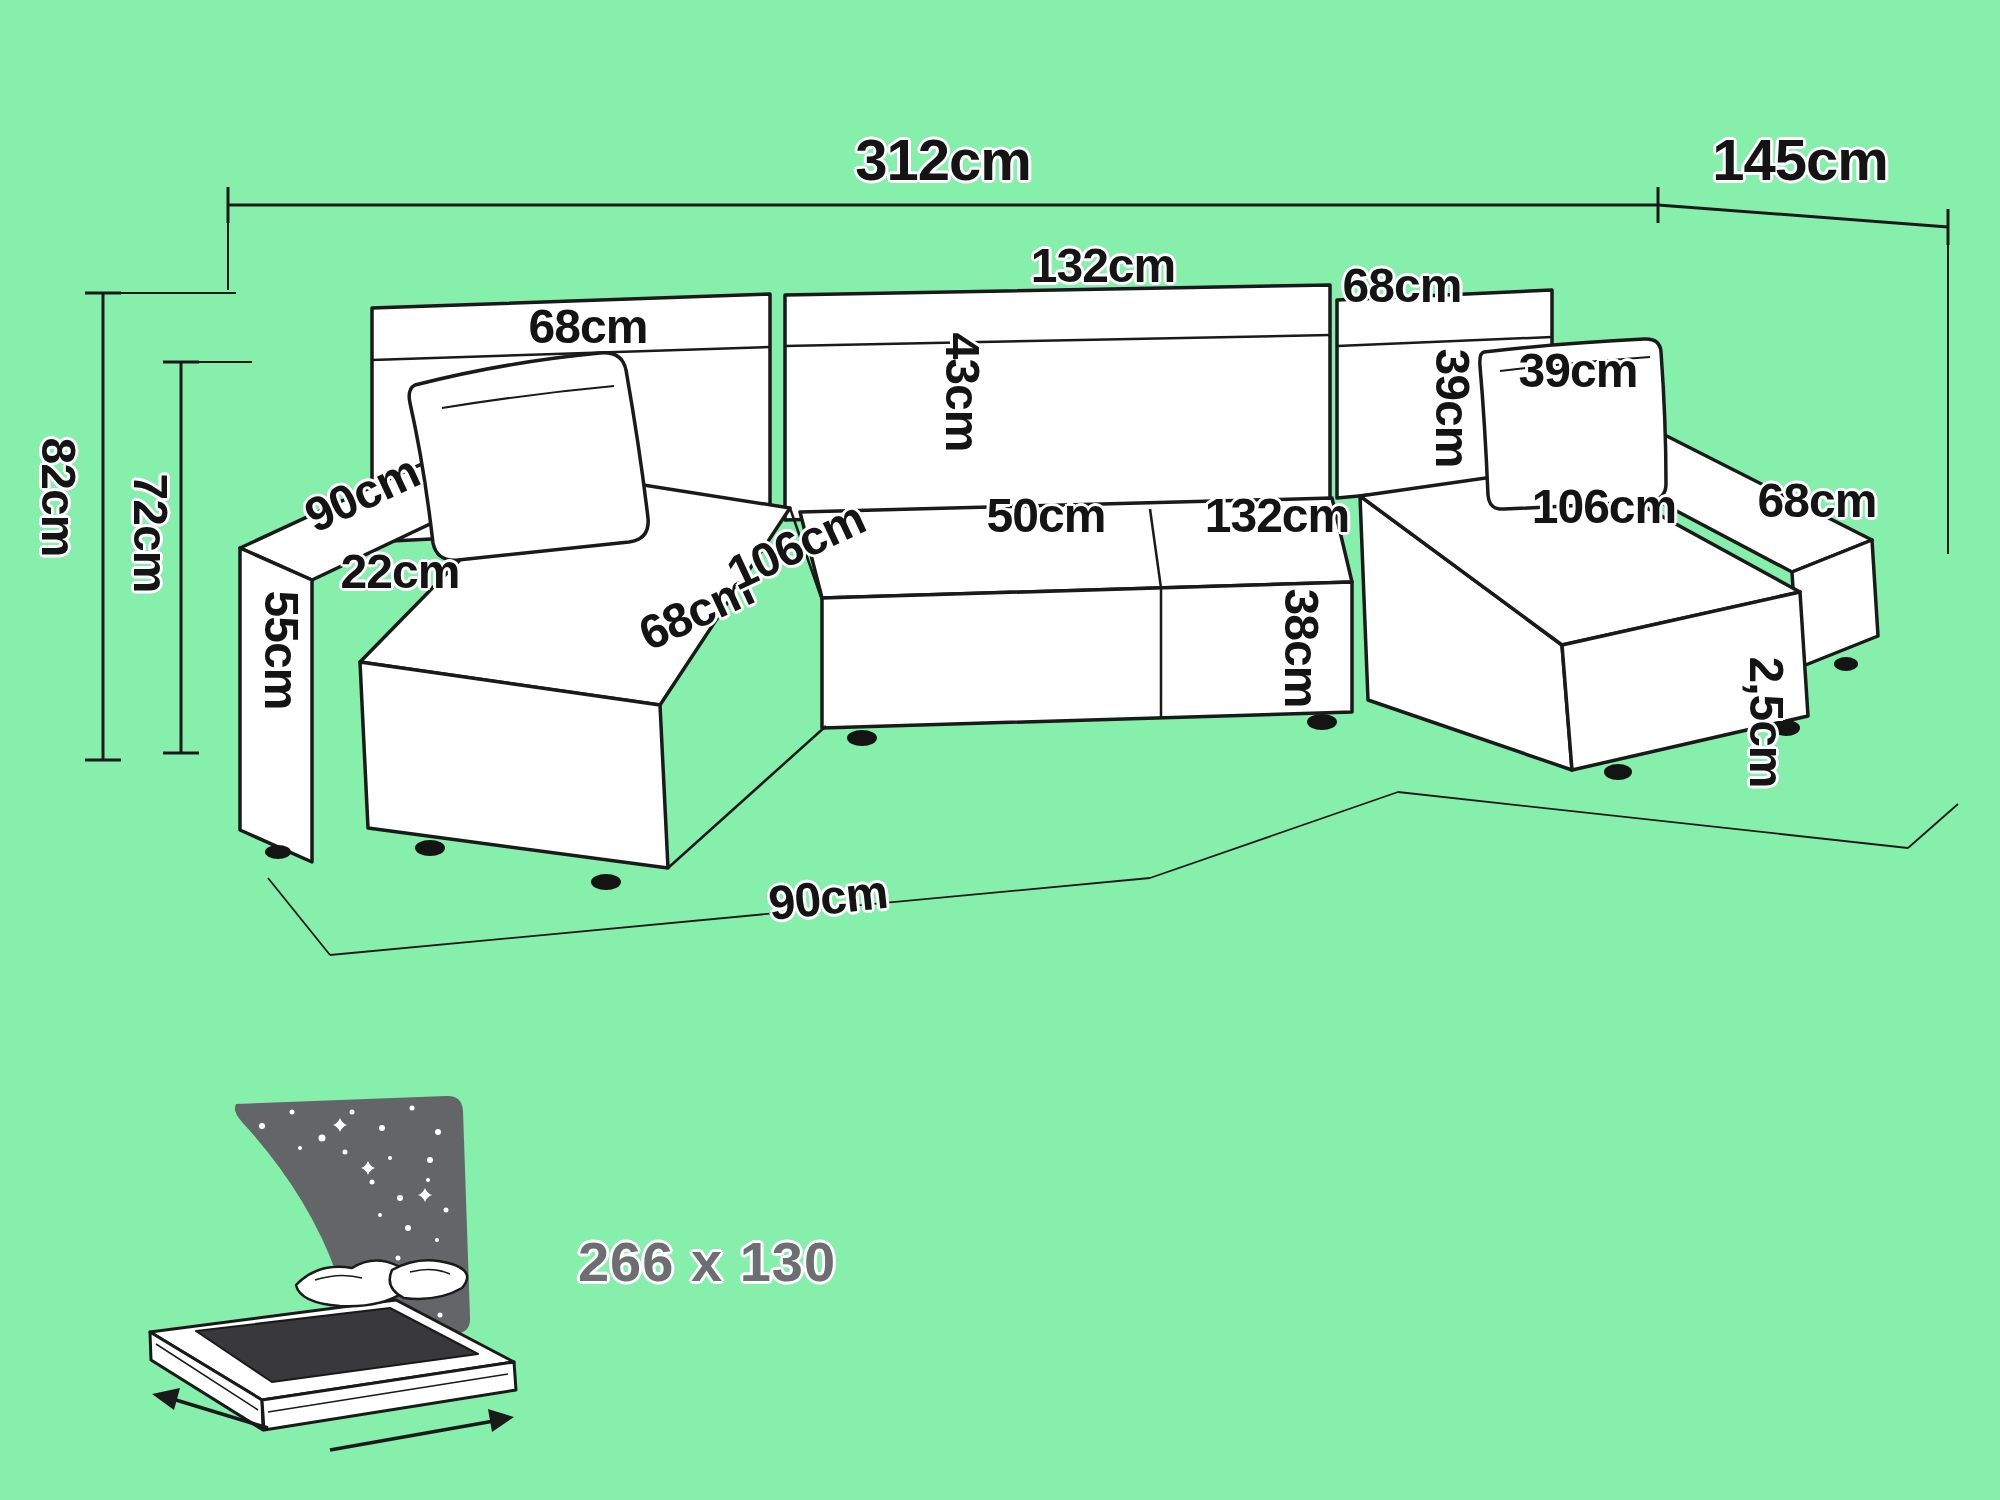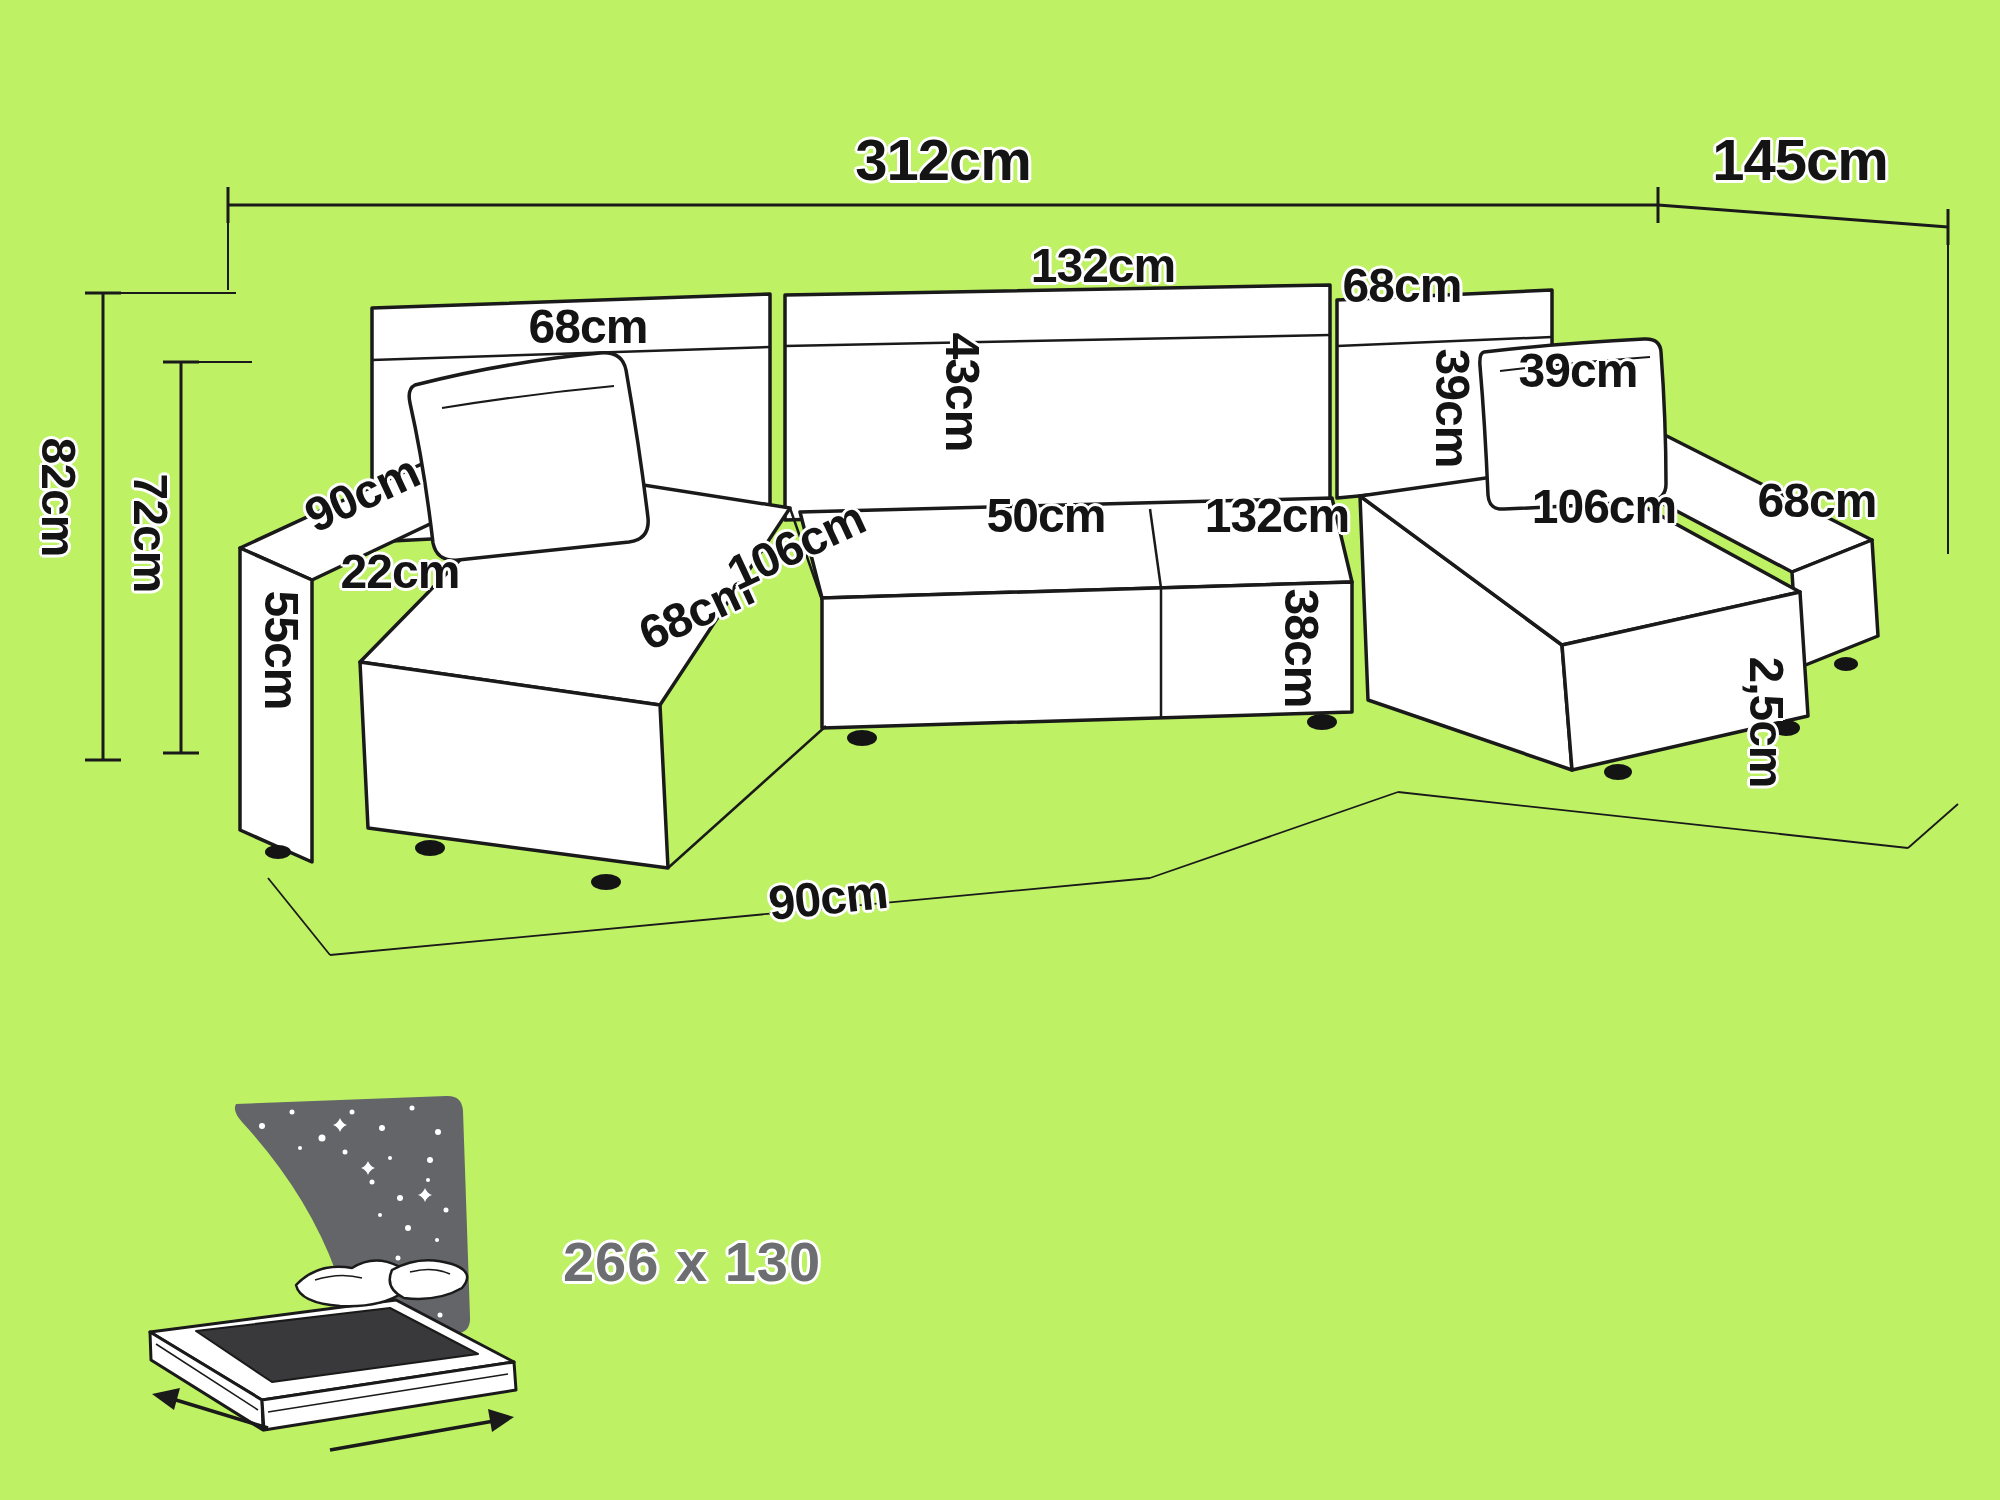--- a/index.html
+++ b/index.html
@@ -1,17 +1,17 @@
 <!DOCTYPE html>
 <html><head>
 <meta charset="utf-8">
 <style>
   html,body{margin:0;padding:0;background:#ffffff;}
   .canvas{
-    position:relative;width:2000px;height:1500px;background:#bef264;
+    position:relative;width:2000px;height:1500px;background:#86efac;
     font-family:"Liberation Sans",sans-serif;overflow:hidden;
   }
   .art{position:absolute;left:0;top:0;}
   .dim{
     position:absolute;font-weight:bold;color:#141414;font-size:48px;
     letter-spacing:-1px;white-space:nowrap;line-height:1;
     transform:translate(-50%,-50%);
     text-shadow:-3px 0 0 #fff,3px 0 0 #fff,0 -3px 0 #fff,0 3px 0 #fff,
                 -2px -2px 0 #fff,2px 2px 0 #fff,-2px 2px 0 #fff,2px -2px 0 #fff;
   }
@@ -183,15 +183,15 @@
   <div class="dim" style="left:696px;top:612px;transform:translate(-50%,-50%) rotate(-25deg);">68cm</div>
   <div class="dim" style="left:796px;top:546px;transform:translate(-50%,-50%) rotate(-25deg);">106cm</div>
   <div class="dim" style="left:1046px;top:516px;">50cm</div>
   <div class="dim" style="left:1277px;top:516px;">132cm</div>
   <div class="dim" style="left:1301px;top:648px;transform:translate(-50%,-50%) rotate(90deg);">38cm</div>
   <div class="dim" style="left:1604px;top:507px;">106cm</div>
   <div class="dim" style="left:1817px;top:501px;">68cm</div>
   <div class="dim" style="left:1766px;top:722px;transform:translate(-50%,-50%) rotate(90deg);">2,5cm</div>
   <div class="dim" style="left:828px;top:898px;transform:translate(-50%,-50%) rotate(-6deg);">90cm</div>
 
-  <div class="dim gray" style="left:692px;top:1262px;">266 x 130</div>
+  <div class="dim gray" style="left:707px;top:1262px;">266 x 130</div>
 
 </div>
 
 </body></html>

